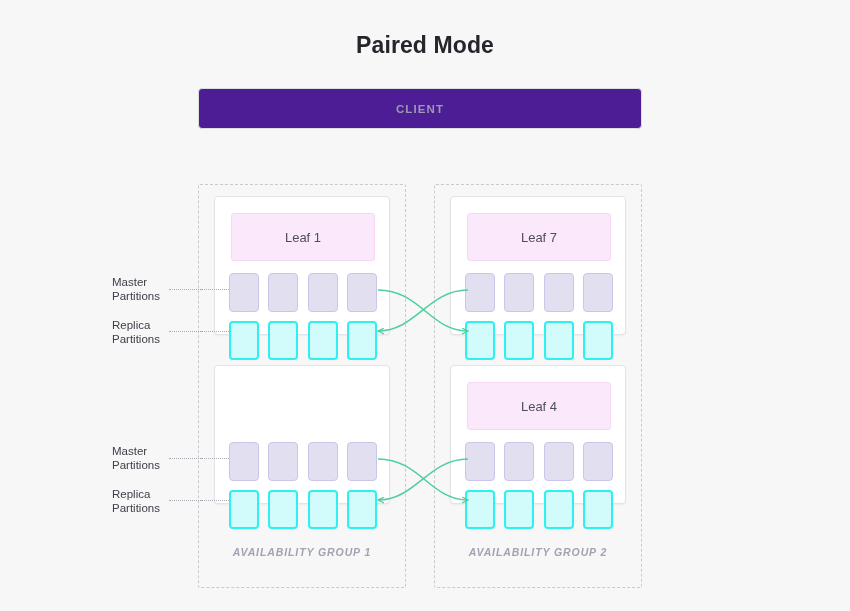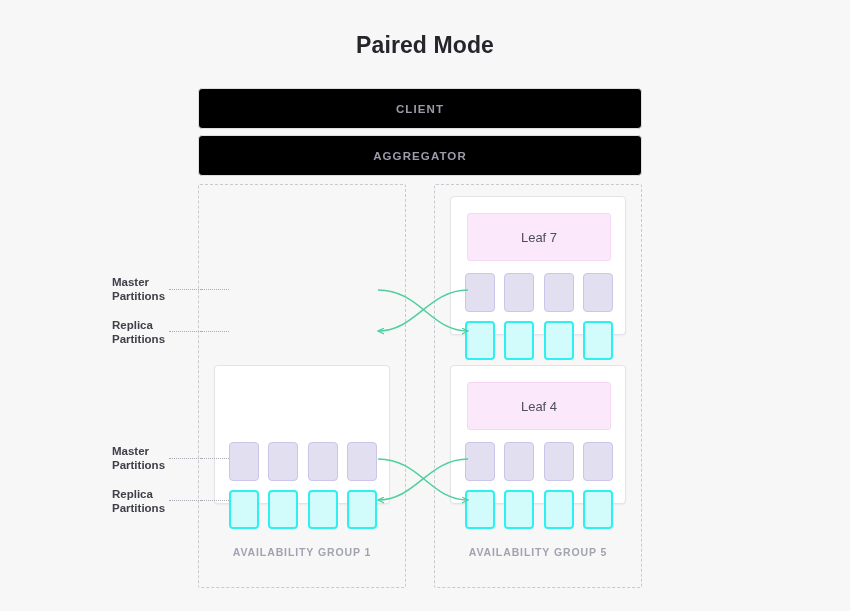--- a/index.html
+++ b/index.html
@@ -31,21 +31,21 @@
     color: #25262b;
     letter-spacing: 0.1px;
   }
 
   
   .bar {
     position: absolute;
     left: 198px;
     width: 444px;
     height: 41px;
-    background: #000000;
+    background: #4c1d95;
     border: 1px solid #dcdde1;
     border-radius: 4px;
     box-sizing: border-box;
     display: flex;
     align-items: center;
     justify-content: center;
     font-size: 11.5px;
     font-weight: bold;
     letter-spacing: 1.1px;
     color: #9b9bad;
@@ -69,20 +69,21 @@
   .ag-label {
     position: absolute;
     left: 0;
     bottom: 29px;
     width: 100%;
     text-align: center;
     font-size: 10.5px;
     font-weight: bold;
     letter-spacing: 0.9px;
     color: #a2a3b0;
+    font-style: italic;
   }
 
   
   .card {
     position: absolute;
     width: 176px;
     background: #ffffff;
     border: 1px solid #e3e4e8;
     border-radius: 4px;
     box-sizing: border-box;
@@ -135,21 +136,21 @@
   .pbox-replica {
     background: #d2fcfc;
     border: 2px solid #2ef0f0;
   }
 
   
   .side-label {
     position: absolute;
     width: 86px;
     font-size: 11.5px;
-    font-weight: bold;
+    font-weight: normal;
     line-height: 14px;
     color: #3f4049;
     text-align: left;
   }
   .sl-m1 { left: 112px; top: 275px; }
   .sl-r1 { left: 112px; top: 318px; }
   .sl-m2 { left: 112px; top: 444px; }
   .sl-r2 { left: 112px; top: 487px; }
 
   
@@ -187,32 +188,46 @@
 <body>
 
 <div class="stage">
 
   <div class="title">Paired Mode</div>
 
   <div class="bar bar-client">
     <span>CLIENT</span>
   </div>
 
-  <div class="bar bar-aggregator">
-    <span>AGGREGATOR</span>
-  </div>
 
   <div class="ag ag-1">
     <div class="ag-label">AVAILABILITY GROUP 1</div>
   </div>
 
   <div class="ag ag-2">
-    <div class="ag-label">AVAILABILITY GROUP 5</div>
-  </div>
-
+    <div class="ag-label">AVAILABILITY GROUP 2</div>
+  </div>
+
+  <div class="card card-tl">
+    <div class="leaf">
+      <span>Leaf 1</span>
+    </div>
+    <div class="prow prow-master">
+      <div class="pbox pbox-master"></div>
+      <div class="pbox pbox-master"></div>
+      <div class="pbox pbox-master"></div>
+      <div class="pbox pbox-master"></div>
+    </div>
+    <div class="prow prow-replica">
+      <div class="pbox pbox-replica"></div>
+      <div class="pbox pbox-replica"></div>
+      <div class="pbox pbox-replica"></div>
+      <div class="pbox pbox-replica"></div>
+    </div>
+  </div>
 
   <div class="card card-tr">
     <div class="leaf">
       <span>Leaf 7</span>
     </div>
     <div class="prow prow-master">
       <div class="pbox pbox-master"></div>
       <div class="pbox pbox-master"></div>
       <div class="pbox pbox-master"></div>
       <div class="pbox pbox-master"></div>

